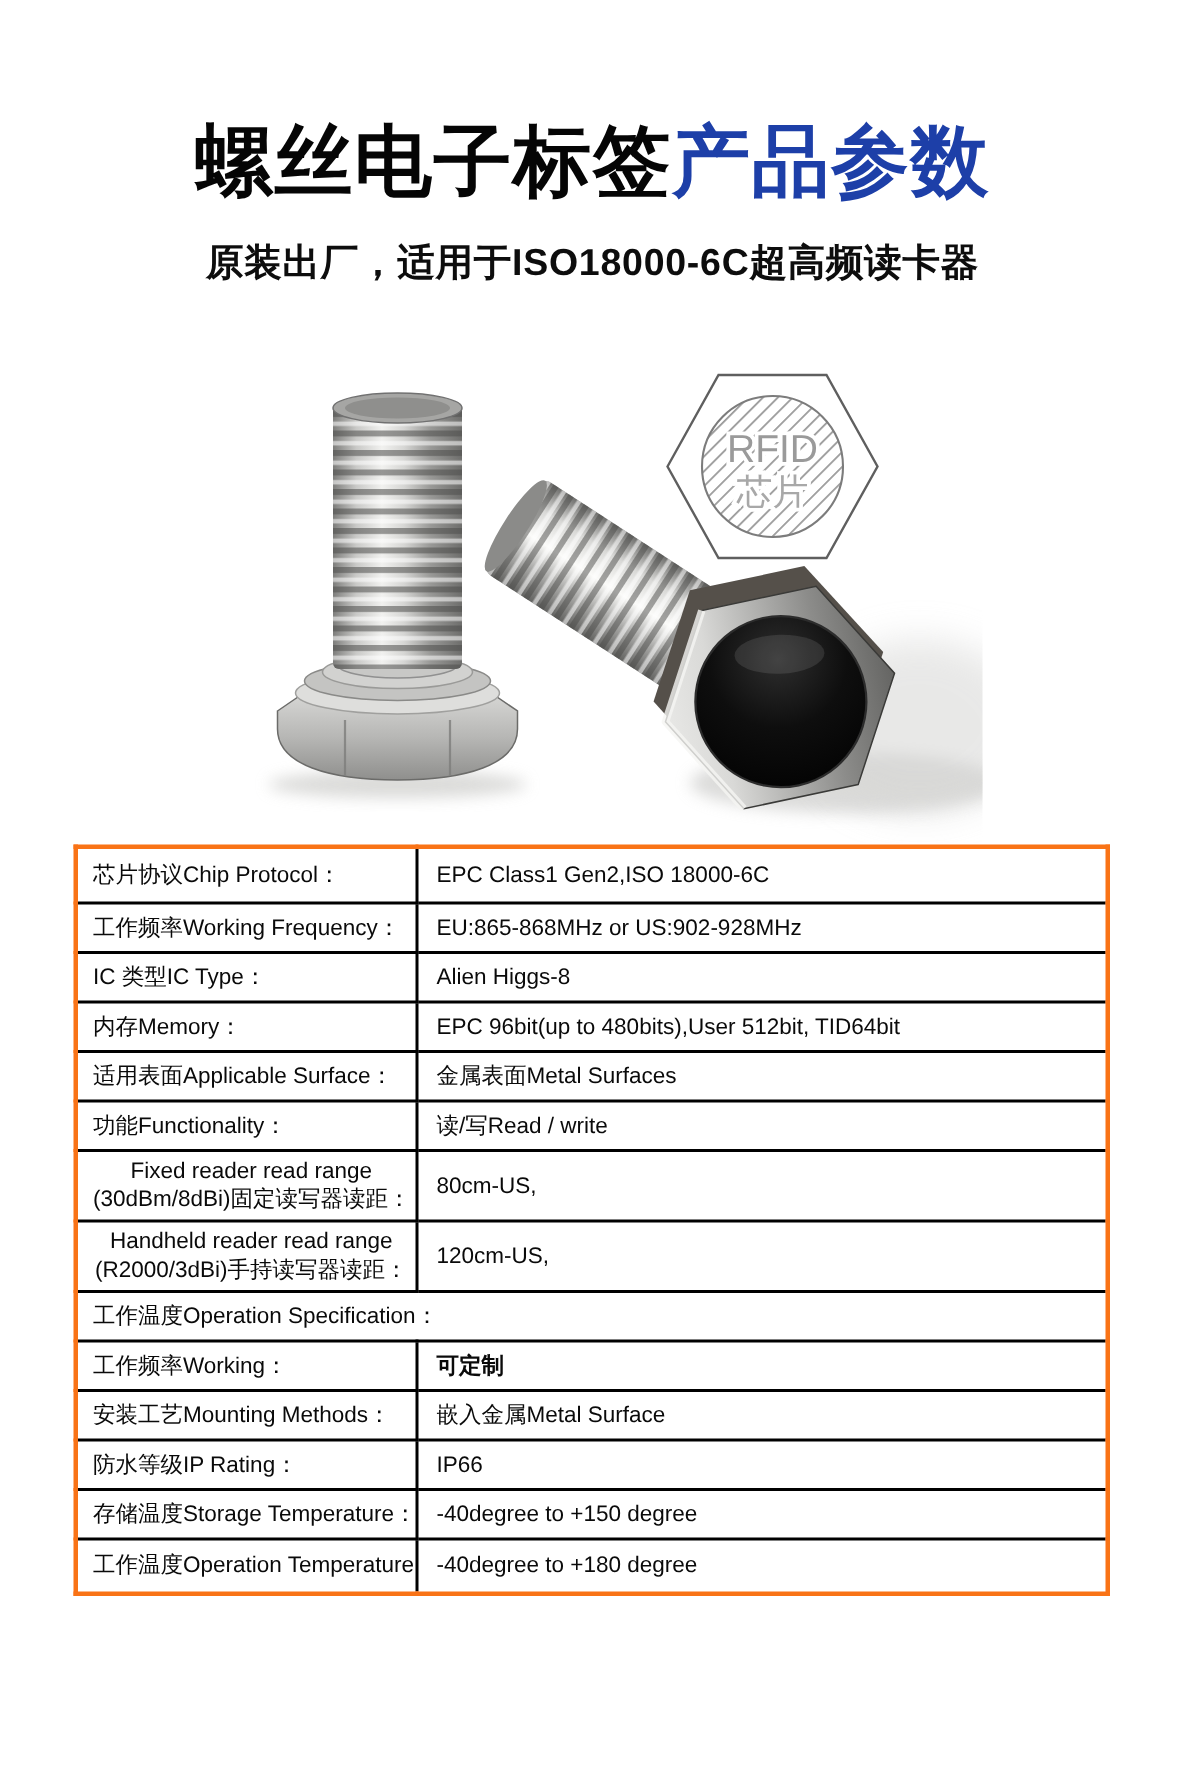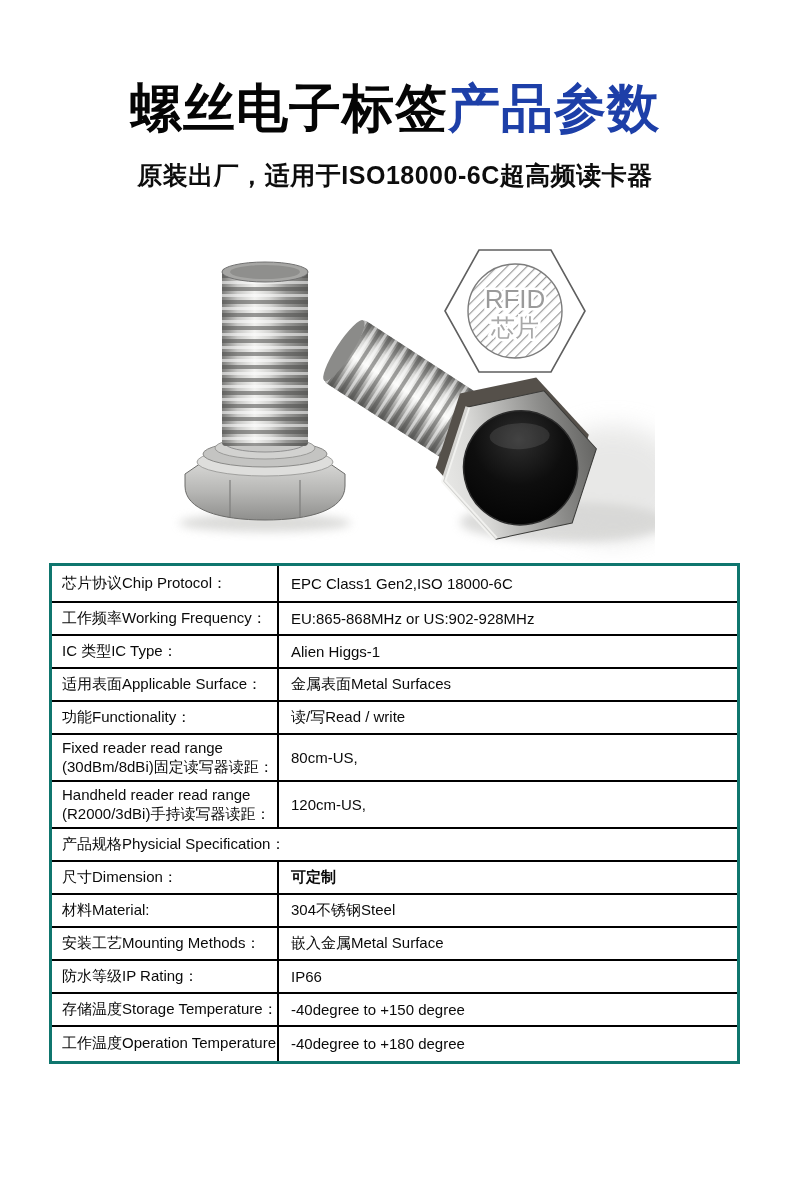--- a/index.html
+++ b/index.html
@@ -38,28 +38,28 @@
     border-collapse:collapse;
     width:691px;
     table-layout:fixed;
   }
   .spec-table td{
     border:2px solid #000;
     font-size:15px;color:#0a0a0a;
     vertical-align:middle;
     overflow:hidden;white-space:nowrap;
   }
-  .spec-table{border:3px solid #0f766e;}
+  .spec-table{border:3px solid #f97316;}
   .spec-table td.lbl{width:211px;padding:0 4px 0 10px;}
   .spec-table td.val{padding:0 8px 0 12px;}
   .spec-table td.section{padding:0 8px 0 10px;}
   tr.h37{height:37px;}
   tr.h33{height:33px;}
   tr.h47{height:47px;}
-  .lbl2line div{line-height:19px;}
+  .lbl2line div{line-height:19px;text-align:center;}
   td.val.bold{font-weight:700;}
 </style>
 </head>
 <body>
 
 <div class="page">
 
   <h1 class="title"><span class="t-black">螺丝电子标签</span><span class="t-blue">产品参数</span></h1>
 
   <p class="subtitle">原装出厂，适用于ISO18000-6C超高频读卡器</p>
@@ -161,21 +161,25 @@
       <tr class="h37">
         <td class="lbl">芯片协议Chip Protocol：</td>
         <td class="val">EPC Class1 Gen2,ISO 18000-6C</td>
       </tr>
       <tr class="h33">
         <td class="lbl">工作频率Working Frequency：</td>
         <td class="val">EU:865-868MHz or US:902-928MHz</td>
       </tr>
       <tr class="h33">
         <td class="lbl">IC 类型IC Type：</td>
-        <td class="val">Alien Higgs-1</td>
+        <td class="val">Alien Higgs-8</td>
+      </tr>
+      <tr class="h33">
+        <td class="lbl">内存Memory：</td>
+        <td class="val">EPC 96bit(up to 480bits),User 512bit, TID64bit</td>
       </tr>
       <tr class="h33">
         <td class="lbl">适用表面Applicable Surface：</td>
         <td class="val">金属表面Metal Surfaces</td>
       </tr>
       <tr class="h33">
         <td class="lbl">功能Functionality：</td>
         <td class="val">读/写Read / write</td>
       </tr>
       <tr class="h47">
@@ -186,29 +190,25 @@
         <td class="val">80cm-US,</td>
       </tr>
       <tr class="h47">
         <td class="lbl lbl2line">
           <div>Handheld reader read range</div>
           <div>(R2000/3dBi)手持读写器读距：</div>
         </td>
         <td class="val">120cm-US,</td>
       </tr>
       <tr class="h33">
-        <td class="section" colspan="2">产品规格Physicial Specification：</td>
-      </tr>
-      <tr class="h33">
-        <td class="lbl">尺寸Dimension：</td>
+        <td class="section" colspan="2">工作温度Operation Specification：</td>
+      </tr>
+      <tr class="h33">
+        <td class="lbl">工作频率Working：</td>
         <td class="val bold">可定制</td>
-      </tr>
-      <tr class="h33">
-        <td class="lbl">材料Material:</td>
-        <td class="val">304不锈钢Steel</td>
       </tr>
       <tr class="h33">
         <td class="lbl">安装工艺Mounting Methods：</td>
         <td class="val">嵌入金属Metal Surface</td>
       </tr>
       <tr class="h33">
         <td class="lbl">防水等级IP Rating：</td>
         <td class="val">IP66</td>
       </tr>
       <tr class="h33">

